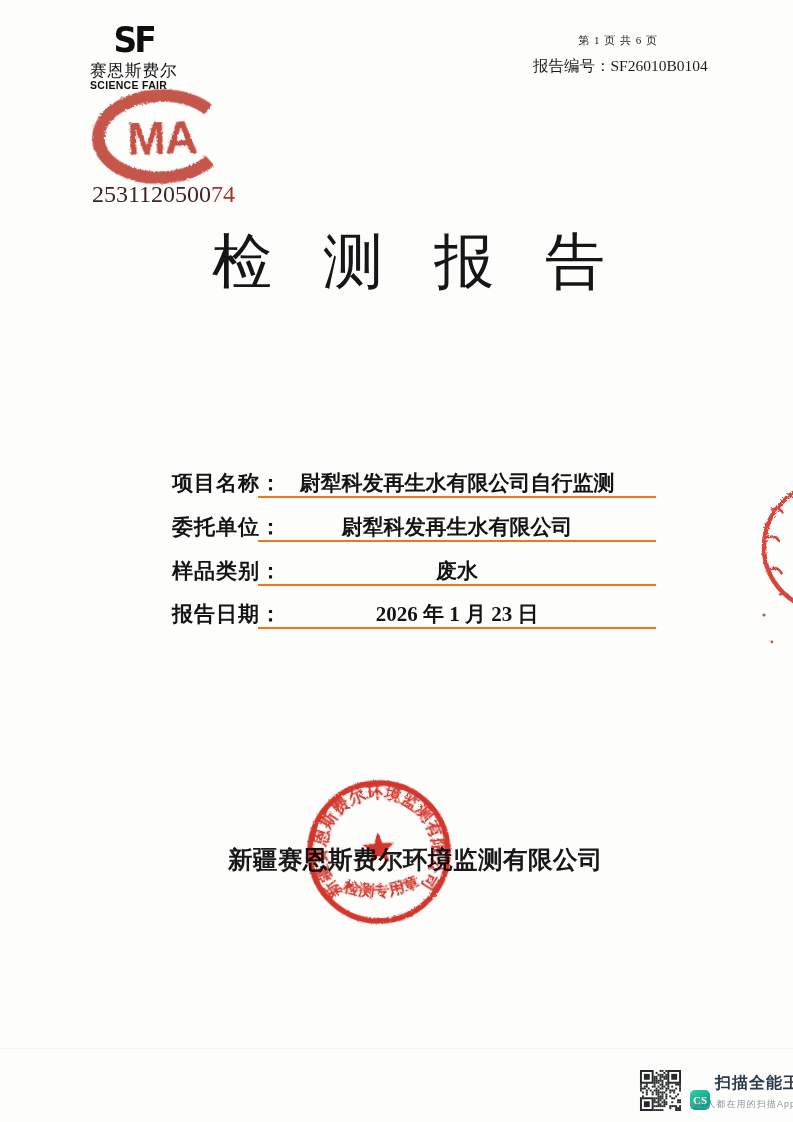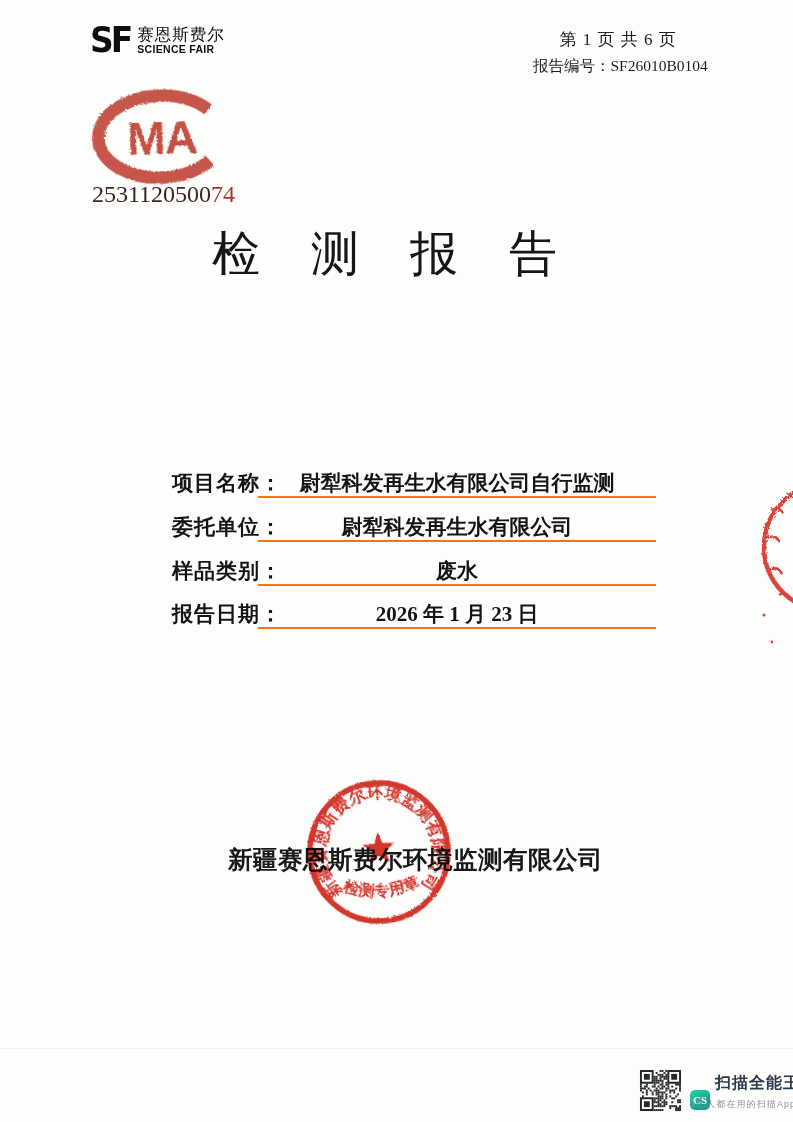--- a/index.html
+++ b/index.html
@@ -4,50 +4,50 @@
 <style>
   html,body{margin:0;padding:0;background:#e9e9e7;}
   .page{
     position:relative;width:793px;height:1122px;margin:0 auto;
     background:#fdfdfc;overflow:hidden;
     font-family:"Liberation Serif","DejaVu Serif",serif;color:#1c1c1c;
   }
   [data-name]{box-sizing:border-box;}
 
   
-  .logo{position:absolute;left:90px;top:25px;display:flex;align-items:center;gap:7px;}
+  .logo{position:absolute;left:90px;top:25px;display:flex;align-items:center;gap:7px;flex-direction:column;}
   .logo-mark{
     font-family:"DejaVu Sans","Liberation Sans",sans-serif;
     font-weight:900;font-size:33px;line-height:30px;letter-spacing:-3px;color:#0e0e0e;
     transform:scaleY(1.05);
   }
   .logo-text{display:flex;flex-direction:column;justify-content:center;}
   .logo-cn{font-family:"Liberation Sans",sans-serif;font-weight:400;font-size:16.5px;line-height:17px;letter-spacing:1px;color:#111;}
   .logo-en{font-family:"Liberation Sans",sans-serif;font-weight:700;font-size:10.5px;line-height:12px;letter-spacing:.3px;color:#111;}
 
   .page-info{position:absolute;left:533px;top:27px;width:170px;text-align:center;}
-  .page-no{font-size:17px;letter-spacing:1px;line-height:26px;}
+  .page-no{font-size:11px;letter-spacing:1px;line-height:26px;}
   .report-no{font-size:15.5px;line-height:26px;white-space:nowrap;}
 
   
   .cma{position:absolute;left:88px;top:88px;width:160px;height:130px;}
   .cma svg{position:absolute;left:0;top:0;}
   .cma-stroke{stroke:var(--cma-red);fill:none;opacity:.88;}
   .cma-fill{fill:var(--cma-red);opacity:.9;font-family:"Liberation Sans",sans-serif;font-weight:700;}
   .cma-number{
     position:absolute;left:4px;top:93px;width:152px;
     font-family:"Liberation Serif",serif;font-size:24px;letter-spacing:0;
     color:#3e2624;white-space:nowrap;
   }
   .cma-number .tail{color:#ad342a;}
 
   
   .title{
     position:absolute;left:212px;top:222px;margin:0;
-    font-size:48px;font-weight:500;letter-spacing:51px;white-space:nowrap;color:#161616;
+    font-size:60px;font-weight:500;letter-spacing:51px;white-space:nowrap;color:#161616;
   }
 
   
   .form-row{position:absolute;left:0;width:100%;height:30px;}
   .form-row:nth-of-type(1){top:469px;}
   .form-row:nth-of-type(2){top:513px;}
   .form-row:nth-of-type(3){top:557px;font-family:Liberation Mono, monospace;}
   .form-row:nth-of-type(4){top:600px;padding-left:31px;}
   .form-label{
     position:absolute;left:172px;top:0;font-size:21px;font-weight:700;letter-spacing:1px;color:#141414;

